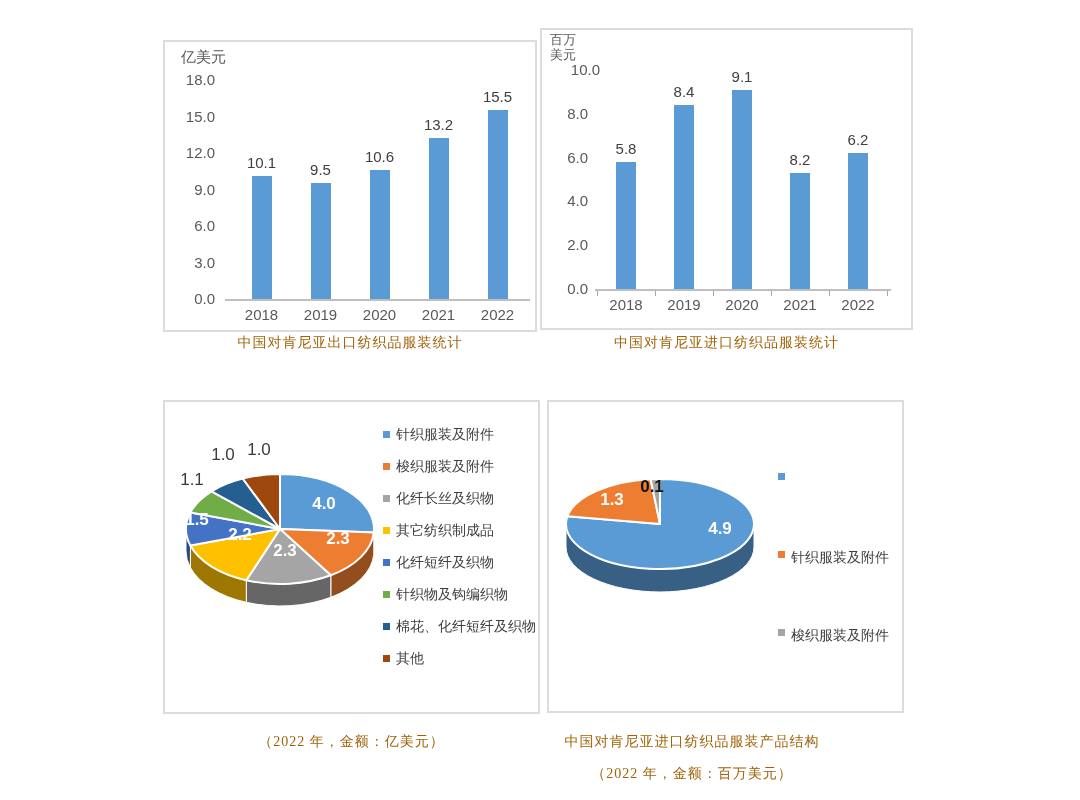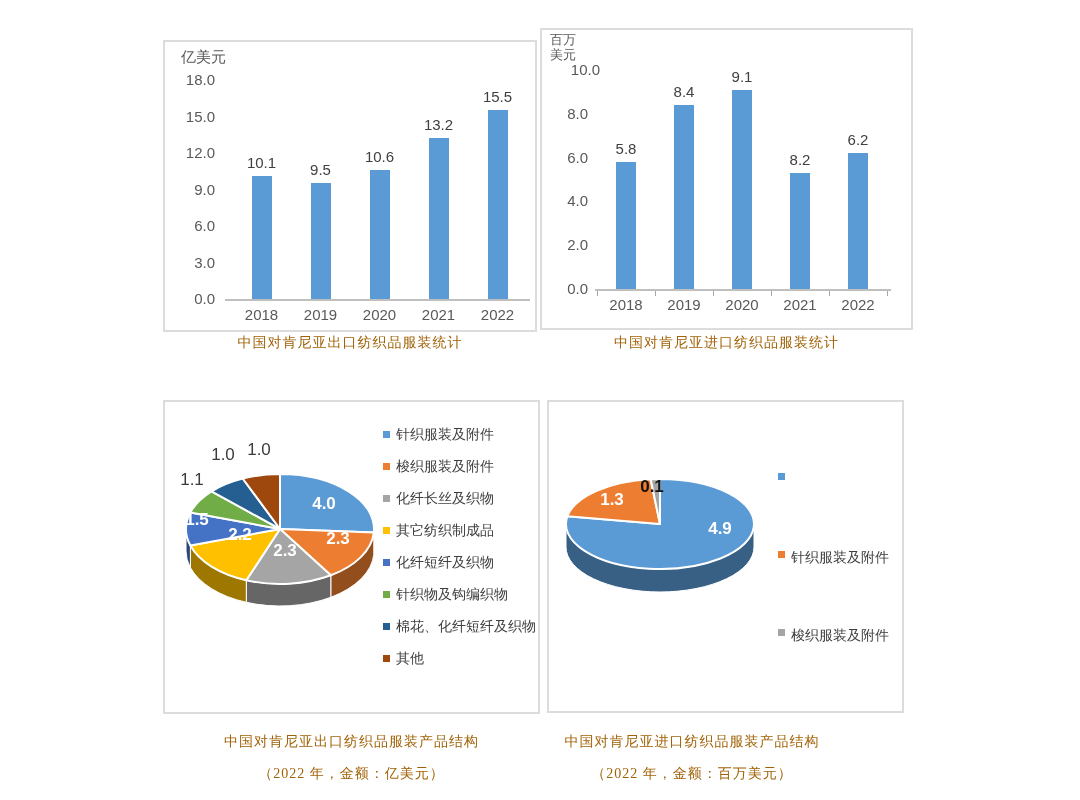--- a/index.html
+++ b/index.html
@@ -182,21 +182,20 @@
       <div class="legend-item" style="left: 229px; top: 222px;">
         <div class="legend-marker" style="background: rgb(165, 165, 165);"></div>
         <div class="legend-text wrap" style="width: 104px;">梭织服装及附件</div>
       </div>
     </section>
 
   <div class="caption" id="cap-export-bar">中国对肯尼亚出口纺织品服装统计</div>
   <div class="caption" id="cap-import-bar">中国对肯尼亚进口纺织品服装统计</div>
 
   <div class="caption" id="cap-export-pie">
-    <div>中国对肯尼亚出口纺织品服装产品结构</div>
     <div>（2022 年，金额：亿美元）</div>
   </div>
 
   <div class="caption" id="cap-import-pie">
     <div>中国对肯尼亚进口纺织品服装产品结构</div>
     <div>（2022 年，金额：百万美元）</div>
   </div>
 
 </div>
 

